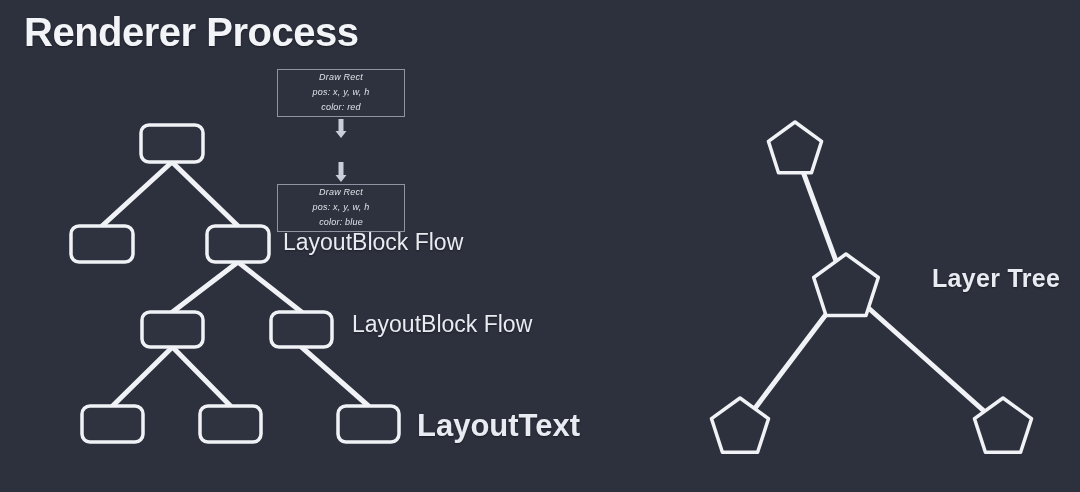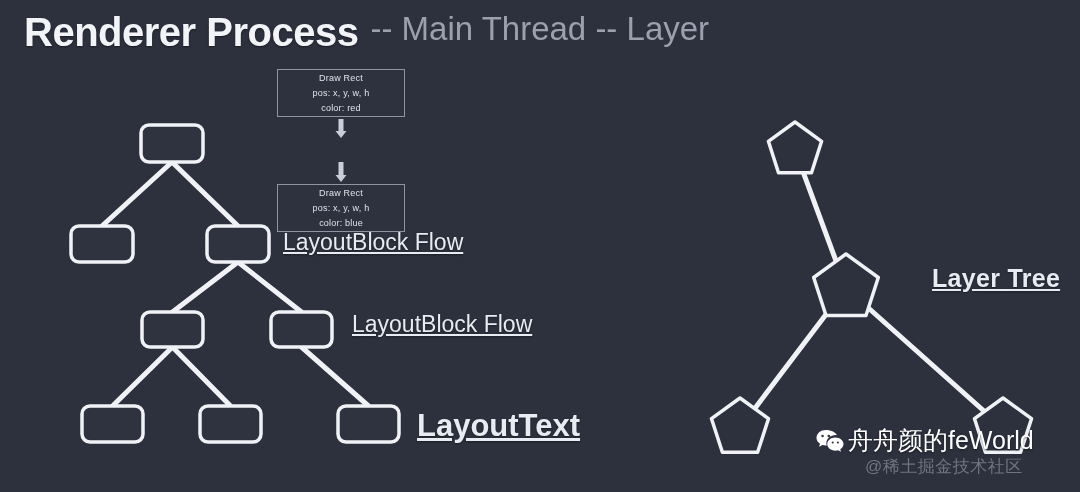--- a/index.html
+++ b/index.html
@@ -17,21 +17,21 @@
     font-family: "Liberation Sans", sans-serif;
     -webkit-font-smoothing: antialiased;
   }
 
   
   .title-bar {
     position: absolute;
     left: 24px;
     top: 10px;
     display: flex;
-    align-items: flex-start;
+    align-items: center;
     white-space: nowrap;
   }
   .title-main {
     font-size: 40px;
     font-weight: bold;
     color: #f2f4f8;
     letter-spacing: -0.5px;
     text-shadow: 0 1px 2px rgba(0,0,0,0.45);
   }
   .title-sub {
@@ -52,40 +52,39 @@
   }
 
   
   .paint-box {
     position: absolute;
     box-sizing: border-box;
     border: 1px solid #8e94a2;
     background: #32364350;
     display: flex;
     flex-direction: column;
-    justify-content: center;
     align-items: center;
     color: #dfe3ea;
     font-size: 9px;
     line-height: 15px;
     letter-spacing: 0.2px;
+    font-style: italic;
   }
   .paint-box div { white-space: nowrap; }
 
   #paint-box-1 { left: 277px; top: 69px;  width: 128px; height: 48px; }
   #paint-box-2 { left: 277px; top: 140px; width: 128px; height: 20px; }
   #paint-box-3 { left: 277px; top: 184px; width: 128px; height: 48px; }
 
   
   .lbl {
     position: absolute;
     color: #e8ebf1;
     white-space: nowrap;
     text-shadow: 0 1px 2px rgba(0,0,0,0.4);
-    text-decoration: underline;
   }
   #label-lbf-1 { left: 283px; top: 229px; font-size: 23px; }
   #label-lbf-2 { left: 352px; top: 311px; font-size: 23px; }
   #label-ltext { left: 417px; top: 408px; font-size: 31px; font-weight: bold; }
   #label-layer-tree {
     left: 932px; top: 264px;
     font-size: 25px; font-weight: bold;
     letter-spacing: 0.3px;
   }
 
@@ -122,21 +121,20 @@
     letter-spacing: 0.5px;
   }
 </style>
 </head>
 <body>
 
 <div id="stage">
 
   <div class="title-bar">
     <span class="title-main">Renderer Process</span>
-    <span class="title-sub">-- Main Thread -- Layer</span>
   </div>
 
   <svg id="vector" viewBox="0 0 1080 492">
     <g id="layout-edges" fill="none" stroke="#f0f2f6" stroke-width="5" stroke-linecap="round">
         <line x1="172" y1="162" x2="102" y2="226"></line>
         <line x1="172" y1="162" x2="238" y2="226"></line>
         <line x1="238" y1="262" x2="172.5" y2="312"></line>
         <line x1="238" y1="262" x2="301.5" y2="312"></line>
         <line x1="172.5" y1="347" x2="112.5" y2="406"></line>
         <line x1="172.5" y1="347" x2="230.5" y2="406"></line>
@@ -182,28 +180,14 @@
     <div>Draw Rect</div>
     <div>pos: x, y, w, h</div>
     <div>color: blue</div>
   </div>
 
   <div class="lbl" id="label-lbf-1">LayoutBlock Flow</div>
   <div class="lbl" id="label-lbf-2">LayoutBlock Flow</div>
   <div class="lbl" id="label-ltext">LayoutText</div>
   <div class="lbl" id="label-layer-tree">Layer Tree</div>
 
-  <div id="watermark">
-    <div class="wm-row">
-      <svg class="wm-icon" viewBox="0 0 34 30">
-        <path d="M12.2 2.2C6.2 2.2 1.4 6.2 1.4 11.2c0 2.8 1.6 5.3 4.1 7l-1.1 3.4 3.9-2c1.2.35 2.5.55 3.9.55.35 0 .7-.01 1.05-.04-.3-.85-.45-1.75-.45-2.65 0-5.1 4.95-9.25 11.05-9.25.4 0 .8.02 1.2.06C23.85 5.1 18.5 2.2 12.2 2.2z" fill="#ffffff"></path>
-        <circle cx="8.4" cy="9.1" r="1.45" fill="#2d313d"></circle>
-        <circle cx="15.6" cy="9.1" r="1.45" fill="#2d313d"></circle>
-        <path d="M32.6 18.6c0-4.2-4.2-7.6-9.4-7.6s-9.4 3.4-9.4 7.6 4.2 7.6 9.4 7.6c1.1 0 2.2-.15 3.2-.45l3.35 1.75-.95-2.9c2.3-1.4 3.8-3.6 3.8-6z" fill="#ffffff"></path>
-        <circle cx="20.1" cy="16.8" r="1.2" fill="#2d313d"></circle>
-        <circle cx="26.1" cy="16.8" r="1.2" fill="#2d313d"></circle>
-      </svg>
-      <span class="wm-name">舟舟颜的feWorld</span>
-    </div>
-    <div class="wm-sub">@稀土掘金技术社区</div>
-  </div>
 
 </div>
 
 </body></html>

